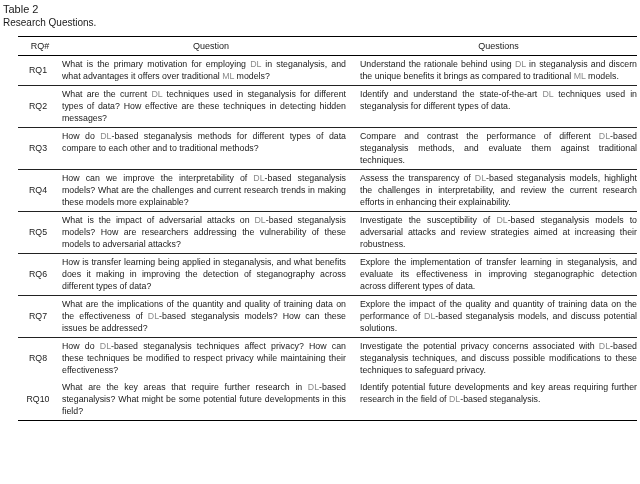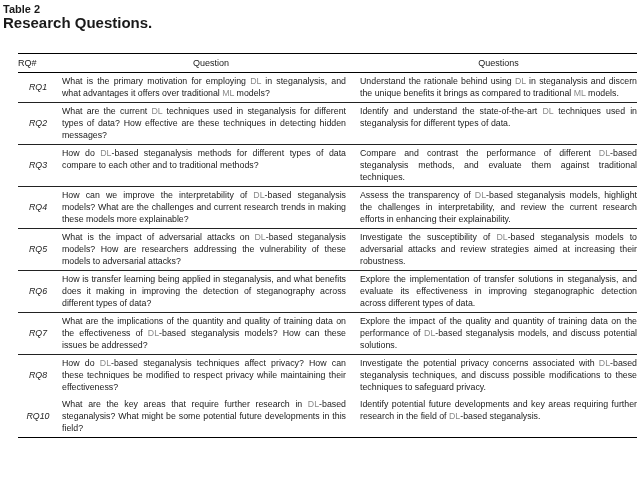--- a/index.html
+++ b/index.html
@@ -13,28 +13,27 @@
     position: relative;
     width: 640px;
     height: 484px;
     background: #ffffff;
     overflow: hidden;
     padding: 2px 3px;
     box-sizing: border-box;
   }
   .table-label {
     font-size: 11px;
-    font-weight: bold;
+    font-weight: normal;
     line-height: 14px;
   }
   .table-caption {
-    font-size: 15px;
+    font-size: 10px;
     line-height: 14px;
-    margin-bottom: 23px;
-    font-weight: bold;
+    margin-bottom: 6px;
   }
   table.rq-table {
     border-collapse: collapse;
     table-layout: fixed;
     width: 619px;
     margin-left: 15px;
     border-top: 1.6px solid #000000;
     border-bottom: 1.6px solid #000000;
     font-size: 8.8px;
     line-height: 12px;
@@ -43,33 +42,32 @@
   col.col-q   { width: 298px; }
   col.col-obj { width: 277px; }
   thead th {
     font-weight: normal;
     text-align: center;
     font-size: 9px;
     padding: 3px 0 3px 0;
     border-bottom: 1.1px solid #000000;
     vertical-align: middle;
   }
-  thead th.h-id { text-align: left; }
+  thead th.h-id { text-align: center; }
   tbody tr { border-top: 0.8px solid #222222; }
   tbody tr:first-child { border-top: none; }
   tbody tr.no-rule { border-top: none; }
   td {
     vertical-align: top;
     padding: 2px 0 3px 0;
   }
   td.id-cell {
     text-align: center;
     vertical-align: middle;
     padding-right: 4px;
-    font-style: italic;
   }
   td.q-cell { padding-right: 14px; }
   td.q-cell, td.o-cell {
     text-align: justify;
     text-justify: inter-word;
   }
   .acronym { color: var(--acronym-color, #8a8a8a); }
 </style>
 </head>
 <body>
@@ -113,21 +111,21 @@
       <td class="o-cell">Assess the transparency of <span class="acronym">DL</span>-based steganalysis models, highlight the challenges in interpretability, and review the current research efforts in enhancing their explainability.</td>
     </tr>
         <tr>
       <td class="id-cell">RQ5</td>
       <td class="q-cell">What is the impact of adversarial attacks on <span class="acronym">DL</span>-based steganalysis models? How are researchers addressing the vulnerability of these models to adversarial attacks?</td>
       <td class="o-cell">Investigate the susceptibility of <span class="acronym">DL</span>-based steganalysis models to adversarial attacks and review strategies aimed at increasing their robustness.</td>
     </tr>
         <tr>
       <td class="id-cell">RQ6</td>
       <td class="q-cell">How is transfer learning being applied in steganalysis, and what benefits does it making in improving the detection of steganography across different types of data?</td>
-      <td class="o-cell">Explore the implementation of transfer solutions in steganalysis, and evaluate its effectiveness in improving steganographic detection across different types of data.</td>
+      <td class="o-cell">Explore the implementation of transfer learning in steganalysis, and evaluate its effectiveness in improving steganographic detection across different types of data.</td>
     </tr>
         <tr>
       <td class="id-cell">RQ7</td>
       <td class="q-cell">What are the implications of the quantity and quality of training data on the effectiveness of <span class="acronym">DL</span>-based steganalysis models? How can these issues be addressed?</td>
       <td class="o-cell">Explore the impact of the quality and quantity of training data on the performance of <span class="acronym">DL</span>-based steganalysis models, and discuss potential solutions.</td>
     </tr>
         <tr>
       <td class="id-cell">RQ8</td>
       <td class="q-cell">How do <span class="acronym">DL</span>-based steganalysis techniques affect privacy? How can these techniques be modified to respect privacy while maintaining their effectiveness?</td>
       <td class="o-cell">Investigate the potential privacy concerns associated with <span class="acronym">DL</span>-based steganalysis techniques, and discuss possible modifications to these techniques to safeguard privacy.</td>

